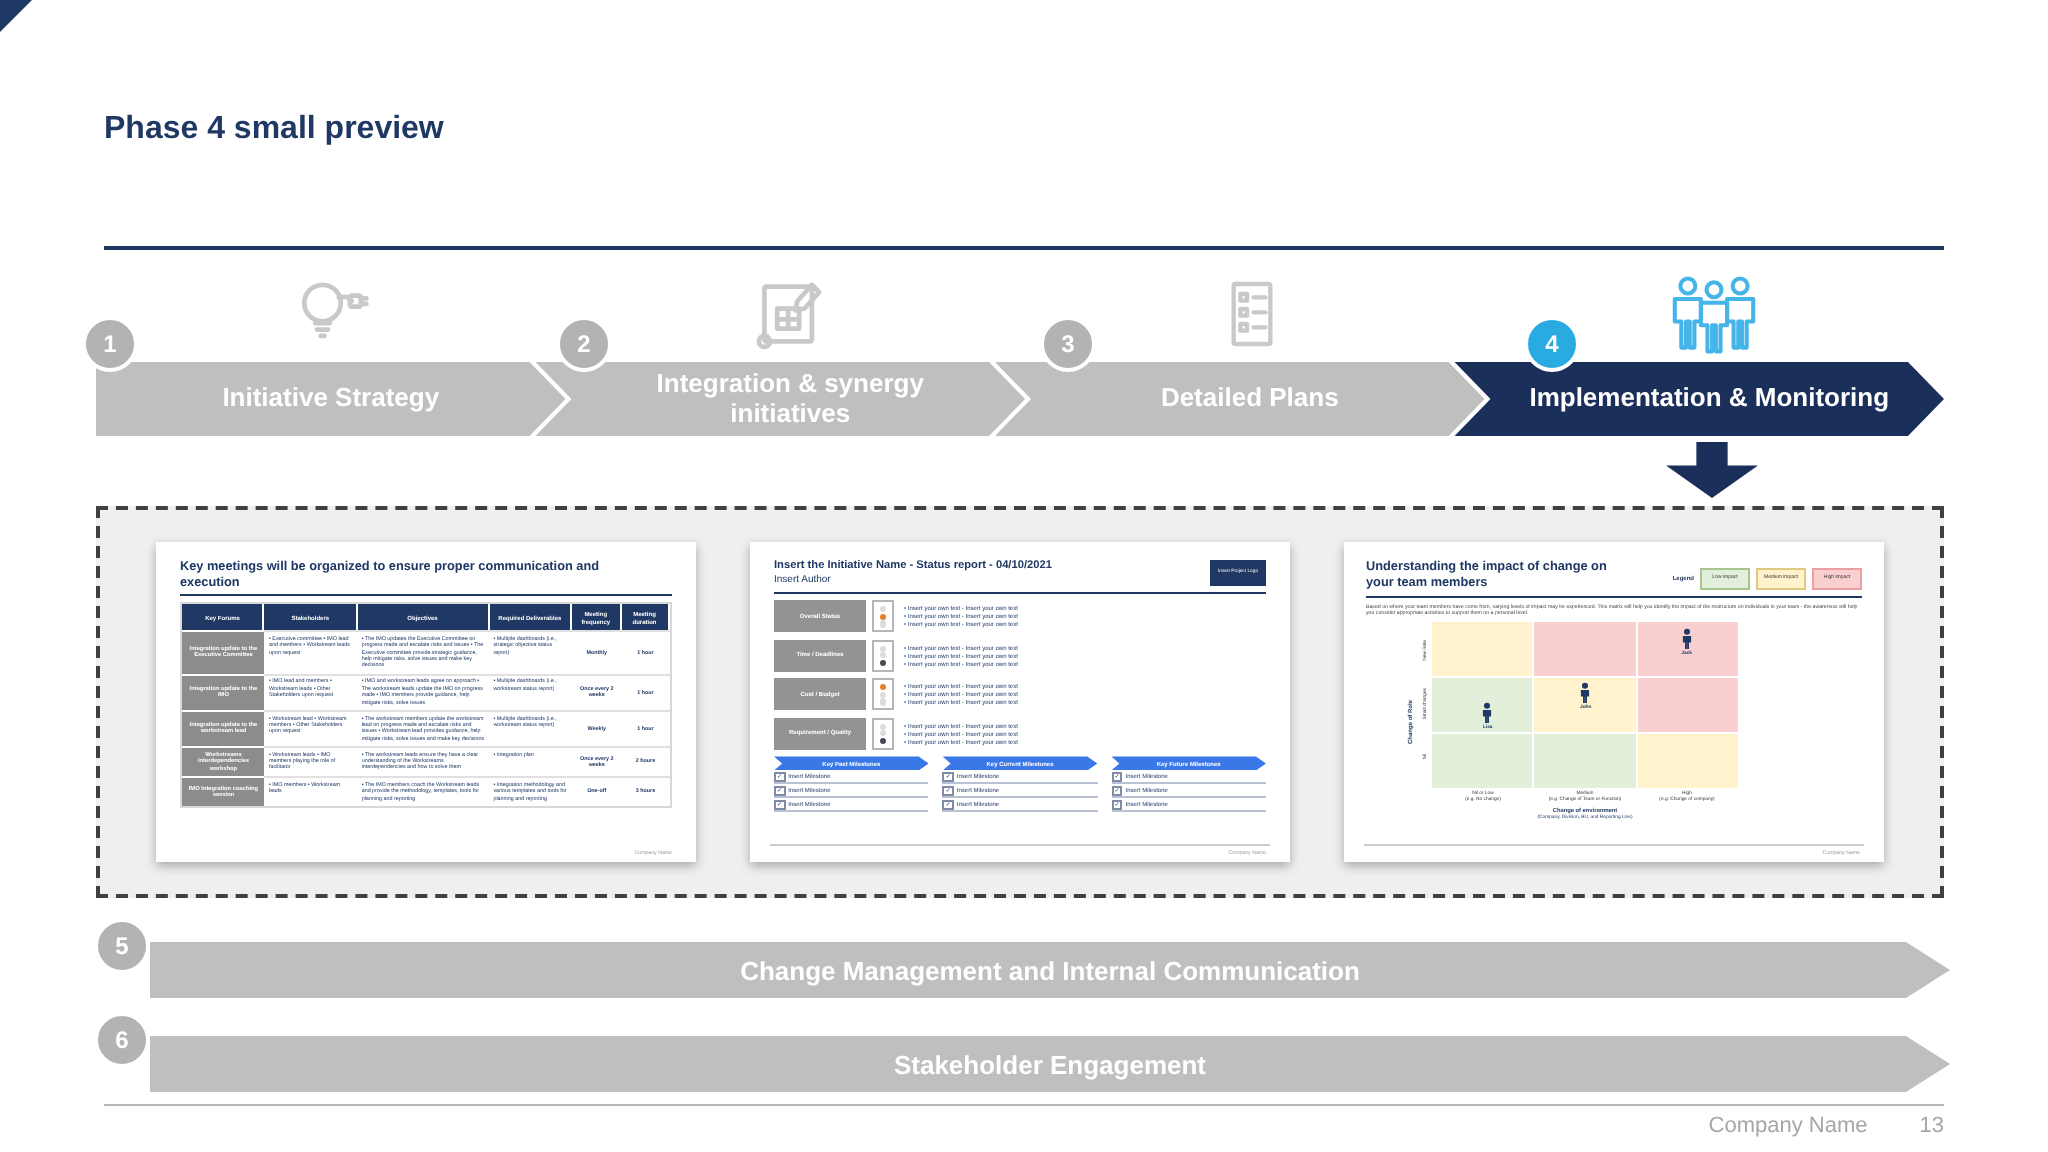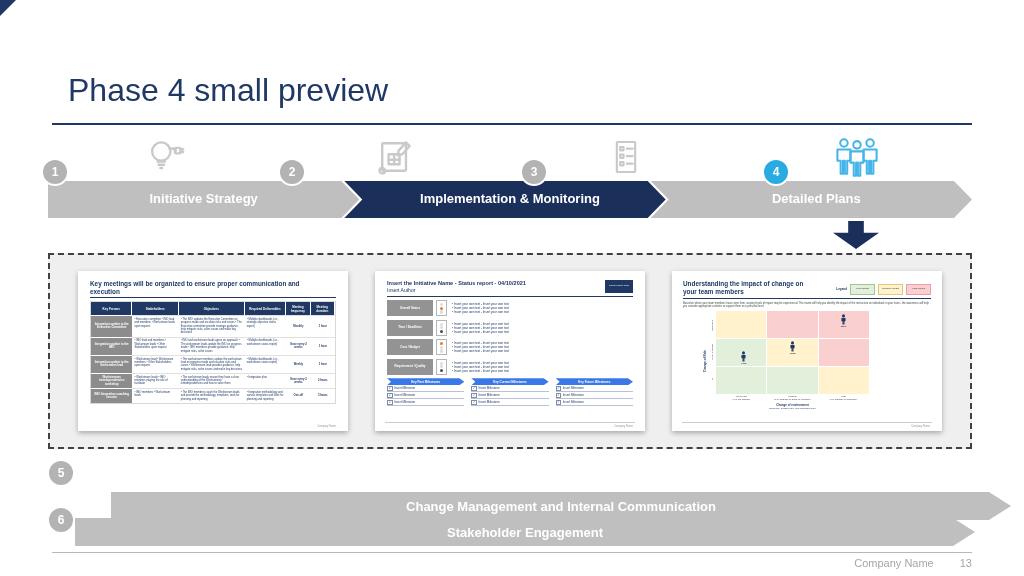--- a/index.html
+++ b/index.html
@@ -4,21 +4,21 @@
 <style>
   html,body{margin:0;padding:0;background:#fff;}
   body{font-family:"Liberation Sans","DejaVu Sans",sans-serif;}
   .slide{position:relative;width:1024px;height:576px;background:#fff;overflow:hidden;}
 
   
   .corner{position:absolute;left:0;top:0;width:16px;height:16px;background:#1F3864;
           clip-path:polygon(0 0,100% 0,0 100%);}
 
   
-  .page-title{position:absolute;left:52px;top:56px;margin:16px;font-size:32px;font-weight:normal;color:#1F3864;}
+  .page-title{position:absolute;left:52px;top:56px;margin:0;font-size:16px;font-weight:bold;color:#1F3864;}
   .title-rule{position:absolute;left:52px;top:123px;width:920px;height:2px;background:#1F3864;}
 
   
   .flow{position:absolute;left:48px;top:132px;width:924px;height:106px;}
   .phase-icons{display:flex;height:46px;}
   .phase-icons .pi{flex:1;display:flex;align-items:flex-end;justify-content:center;}
   .flow-bars{display:flex;margin-top:3px;}
   .bar{flex:1;height:37px;display:flex;align-items:center;justify-content:center;
        background:#BFBFBF;color:#fff;font-weight:bold;font-size:13px;text-align:center;line-height:1.15;}
   .bar.first{clip-path:polygon(0 0,calc(100% - 18px) 0,100% 50%,calc(100% - 18px) 100%,0 100%);}
@@ -109,21 +109,21 @@
   .person .pname{font-size:2.4px;font-weight:bold;}
   .mx-xlabels{display:flex;margin-top:1px;}
   .mx-xlabels div{flex:1;text-align:center;font-size:2.4px;color:#333;line-height:1.25;}
   .mx-xtitle{text-align:center;font-size:2.9px;font-weight:bold;color:#1F3864;margin-top:2px;}
   .mx-xsub{text-align:center;font-size:2.4px;color:#1F3864;}
 
   
   .stream-bar{position:absolute;left:75px;width:900px;height:28px;background:#BFBFBF;color:#fff;
        font-weight:bold;font-size:13px;display:flex;align-items:center;justify-content:center;
        clip-path:polygon(0 0,calc(100% - 22px) 0,100% 50%,calc(100% - 22px) 100%,0 100%);}
-  .stream-bar.b5{top:492px;margin-left:36px;} .stream-bar.b6{top:518px;align-items:center;}
+  .stream-bar.b5{top:471px;} .stream-bar.b6{top:518px;align-items:center;}
   .snum{position:absolute;left:47px;width:24px;height:24px;border-radius:50%;background:#B3B3B3;
        border:2px solid #fff;color:#fff;font-size:12px;font-weight:bold;display:flex;align-items:center;
        justify-content:center;box-sizing:content-box;}
   .snum.s5{top:459px;} .snum.s6{top:506px;}
 
   
   .footer-rule{position:absolute;left:52px;top:552px;width:920px;height:1px;background:#B7B7B7;}
   .footer{position:absolute;right:52px;top:557px;display:flex;gap:26px;color:#A6A6A6;font-size:11px;}
 
   
@@ -178,25 +178,28 @@
             <path d="M23 16 h14 v12 h-3.5 v14 h-2.5 v-14 h-2 v14 H26.5 v-14 H23 z"></path>
           <circle cx="44" cy="7" r="4"></circle>
             <path d="M37 14 h14 v12 h-3.5 v14 h-2.5 v-14 h-2 v14 H40.5 v-14 H37 z"></path>
         </svg>
       </div>
     </div>
     <div class="flow-bars">
       <div class="bar first">
         <span>Initiative Strategy</span>
       </div>
+      <div class="bar mid">
+        <span>Integration &amp; synergy initiatives</span>
+      </div>
+      <div class="bar mid">
+        <span>Detailed Plans</span>
+      </div>
       <div class="bar mid active">
         <span>Implementation &amp; Monitoring</span>
-      </div>
-      <div class="bar mid">
-        <span>Detailed Plans</span>
       </div>
     </div>
     <div class="num n1">1</div>
     <div class="num n2">2</div>
     <div class="num n3">3</div>
     <div class="num n4">4</div>
   </div>
 
   <div class="down-arrow"></div>
 

